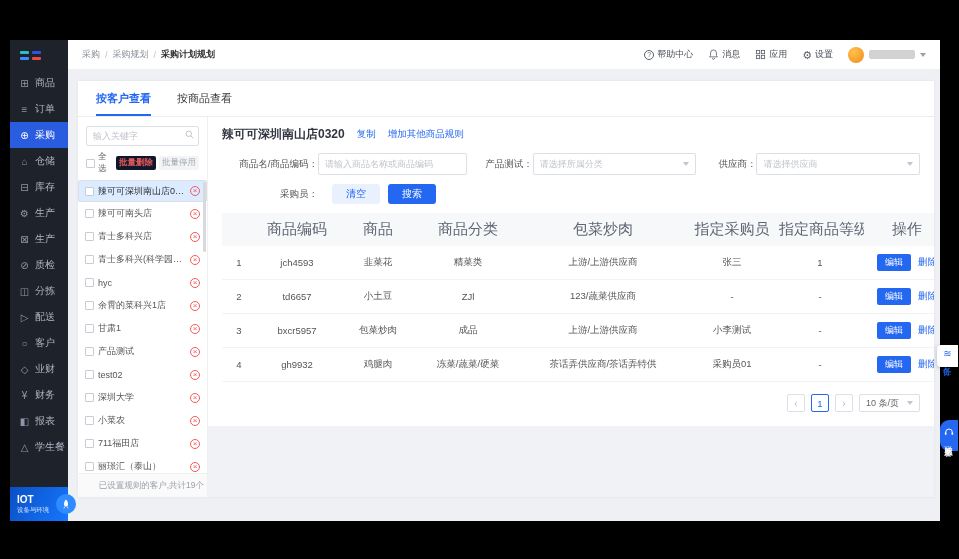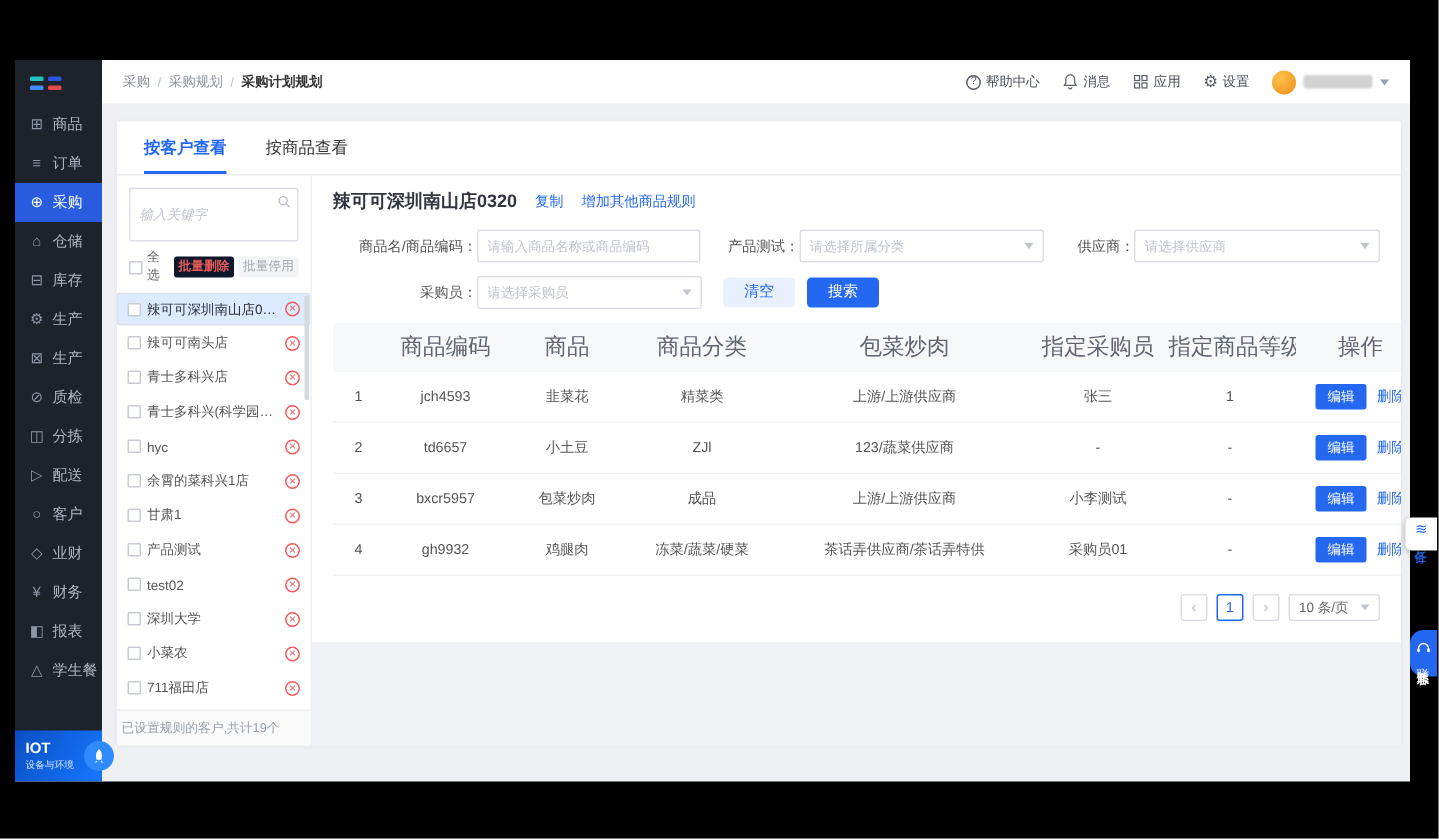--- a/index.html
+++ b/index.html
@@ -49,37 +49,37 @@
   .tb-actions { margin-left:auto; display:flex; gap:8px; }
   .btn { border:none; border-radius:3px; font-size:10px; padding:4px 14px; cursor:pointer; font-family:inherit; line-height:1.2; }
   .btn.ghost { background:#e9f1ff; color:#2468f2; }
   .btn.solid { background:#2468f2; color:#fff; }
 
   .cardbody { flex:1; display:flex; min-height:0; }
 
   
   .cust { width:130px; flex:none; border-right:1px solid #f0f0f0; display:flex; flex-direction:column; min-height:0; }
   .search-wrap { position:relative; margin:8px 8px 5px 8px; }
-  .search { width:100%; height:36px; border:1px solid #dcdfe6; border-radius:2px; font-size:9px; padding:0 16px 0 6px; color:#333; outline:none; font-family:inherit;font-style:italic; }
+  .search { width:100%; height:20px; border:1px solid #dcdfe6; border-radius:2px; font-size:9px; padding:0 16px 0 6px; color:#333; outline:none; font-family:inherit; }
   .search::placeholder { color:#c0c4cc; }
   .mag { position:absolute; right:5px; top:5px; }
   .batch-row { display:flex; align-items:center; gap:3px; padding:0 8px 5px 8px; }
   .cbx { width:9px; height:9px; border:1px solid #c8ccd4; border-radius:1px; background:#fff; flex:none; cursor:pointer; }
   .batch-lbl { font-size:8.5px; color:#666; cursor:pointer; }
   .pill { font-size:8.5px; padding:1px 3px; border-radius:2px; cursor:pointer; white-space:nowrap; }
   .pill.red { color:#e25a5a; background:#0f172a;font-weight:bold; }
   .pill.gray { color:#a3a8b0; background:#f3f4f6; }
   .cust-list { flex:1; position:relative; overflow:hidden; }
   .cust-item { height:23px; display:flex; align-items:center; gap:4px; padding:0 7px; cursor:pointer; }
   .cust-item.sel { background:#dcebff; }
   .cust-name { flex:1; font-size:9px; color:#555; white-space:nowrap; overflow:hidden; text-overflow:ellipsis; }
   .cust-item.sel .cust-name { color:#2b2f36; }
   .rmv { width:10px; height:10px; flex:none; border:1px solid #f15b5b; border-radius:50%; color:#f15b5b; font-size:8px; line-height:8px; text-align:center; cursor:pointer; }
   .scrollbar { position:absolute; right:1px; top:2px; width:3px; height:70px; background:#d6d9de; border-radius:2px; cursor:grab; }
-  .cust-footer { flex:none; background:#fafafa; border-top:1px solid #f0f0f0; font-size:8.5px; color:#9aa0aa; text-align:left; padding:6px 3px; line-height:1.3; }
+  .cust-footer { flex:none; background:#fafafa; border-top:1px solid #f0f0f0; font-size:8.5px; color:#9aa0aa; text-align:right; padding:6px 3px; line-height:1.3; }
 
   
   .detail { flex:1; background:#f0f2f5; min-width:0; overflow:hidden; }
   .detail-inner { background:#fff; padding:9px 14px 14px 14px; }
   .title-row { display:flex; align-items:center; gap:12px; }
   .pg-title { font-size:12px; font-weight:bold; color:#303540; }
   .lnk { font-size:9.5px; color:#2468f2; cursor:pointer; text-decoration:none; }
   .filters { margin-top:10px; }
   .frow { display:flex; align-items:center; margin-bottom:9px; }
   .flabel { font-size:9.5px; color:#555; text-align:right; white-space:nowrap; flex:none; }
@@ -367,24 +367,20 @@
                   <span class="dcaret"></span>
                 </div>
                 <span class="flabel w46 ml14">供应商：</span>
                 <div class="sel fw165">
                   <span class="sel-ph">请选择供应商</span>
                   <span class="dcaret"></span>
                 </div>
               </div>
               <div class="frow">
                 <span class="flabel w96">采购员：</span>
-                <div class="sel fw150">
-                  <span class="sel-ph">请选择采购员</span>
-                  <span class="dcaret"></span>
-                </div>
                 <button class="btn ghost ml14">清空</button>
                 <button class="btn solid ml8">搜索</button>
               </div>
             </div>
 
             <table class="tbl">
               <colgroup>
                 <col style="width:34px">
                   <col style="width:82px">
                   <col style="width:80px">

